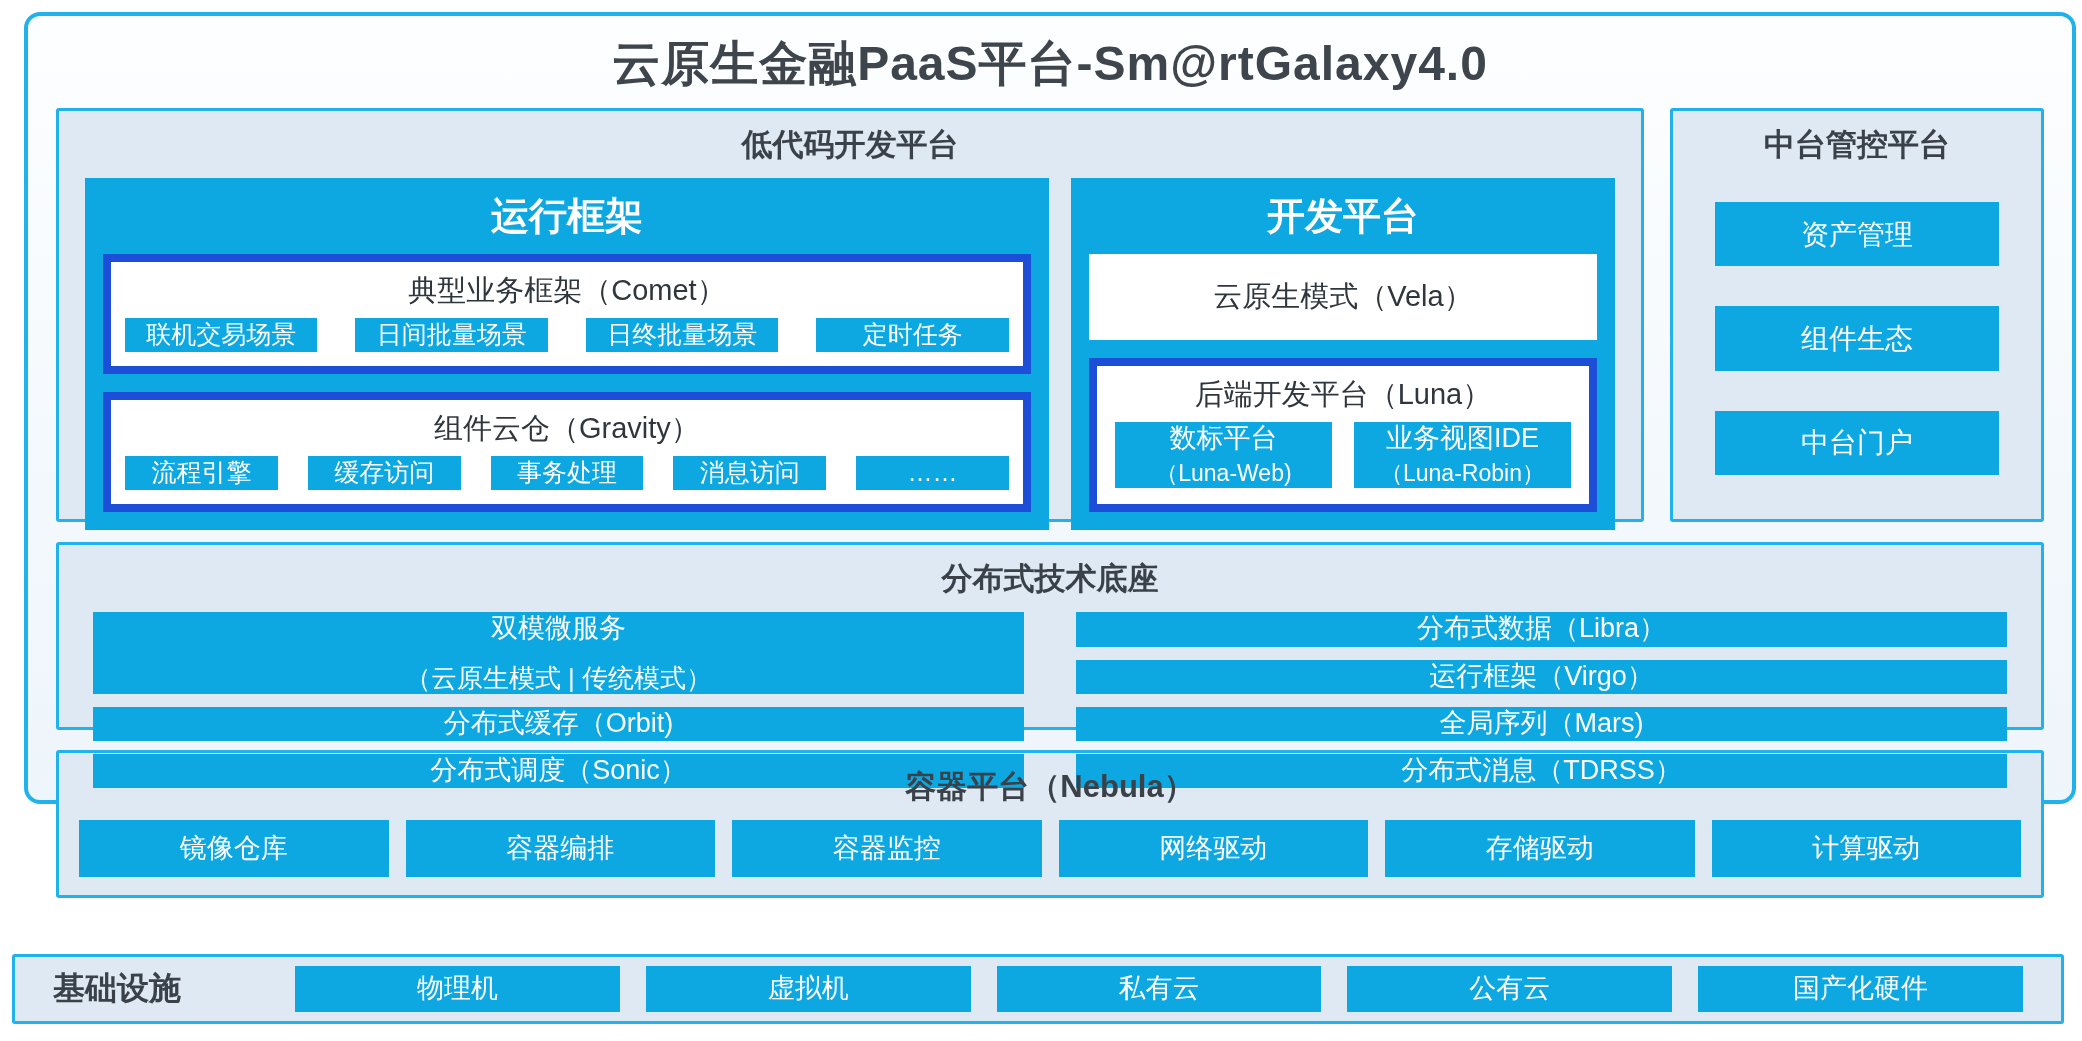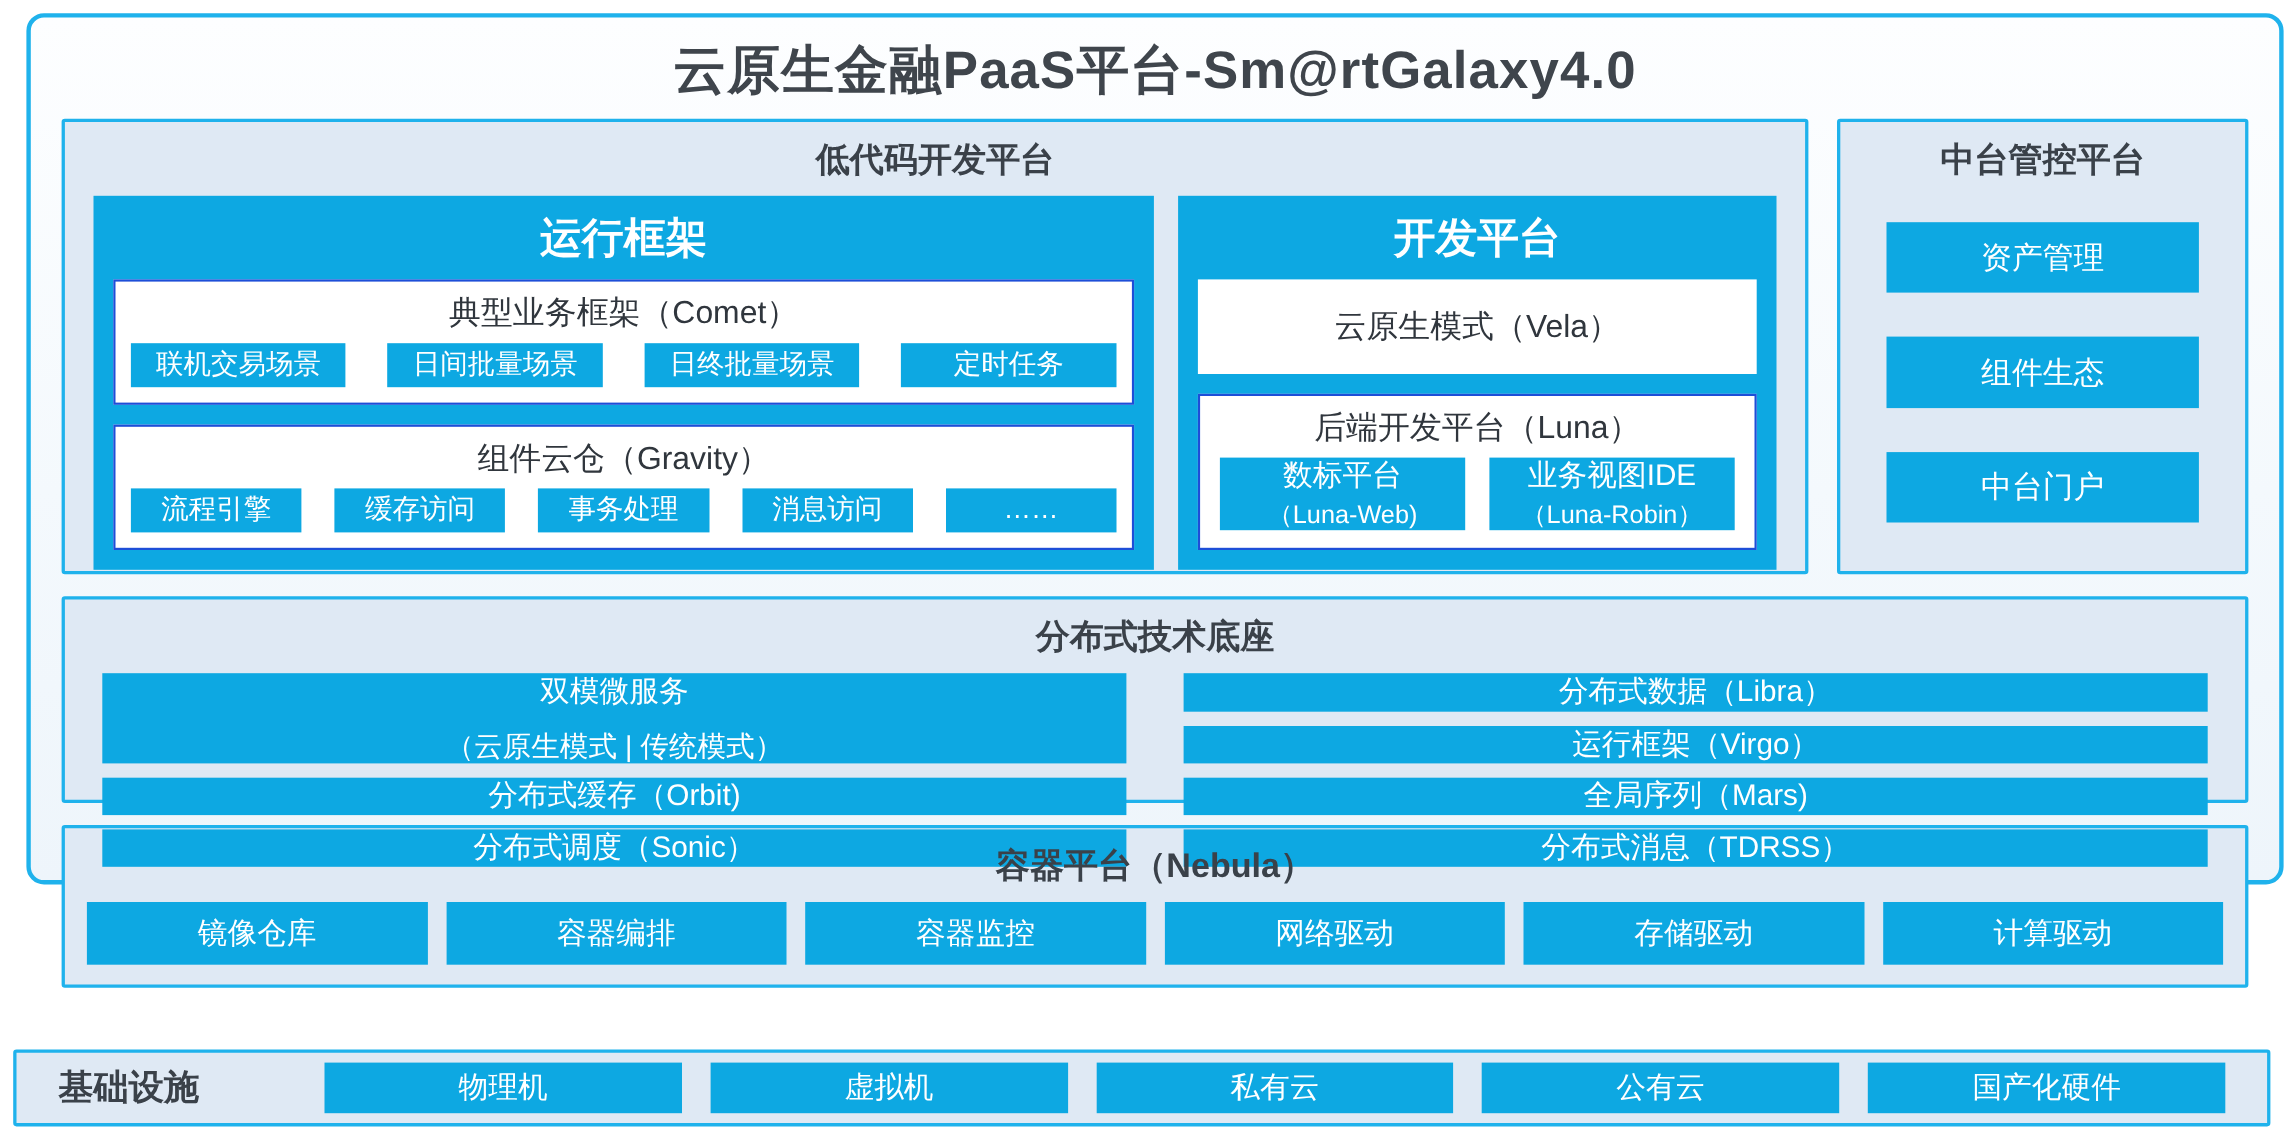--- a/index.html
+++ b/index.html
@@ -49,21 +49,21 @@
   .dev { flex: 560; }
   .bp-title {
     text-align: center;
     color: #fff;
     font-size: 38px;
     font-weight: bold;
     padding: 13px 0 12px;
   }
   .white-box {
     background: #ffffff;
-    border: 2px solid #1d4ed8;
+    border: 8px solid #1d4ed8;
     margin: 0 18px 18px;
     flex: 1;
     display: flex;
     flex-direction: column;
     min-height: 0;
   }
   .white-box.plain { border: none; flex: none; height: 86px; justify-content: center; }
   .wb-title {
     text-align: center;
     font-size: 29px;

